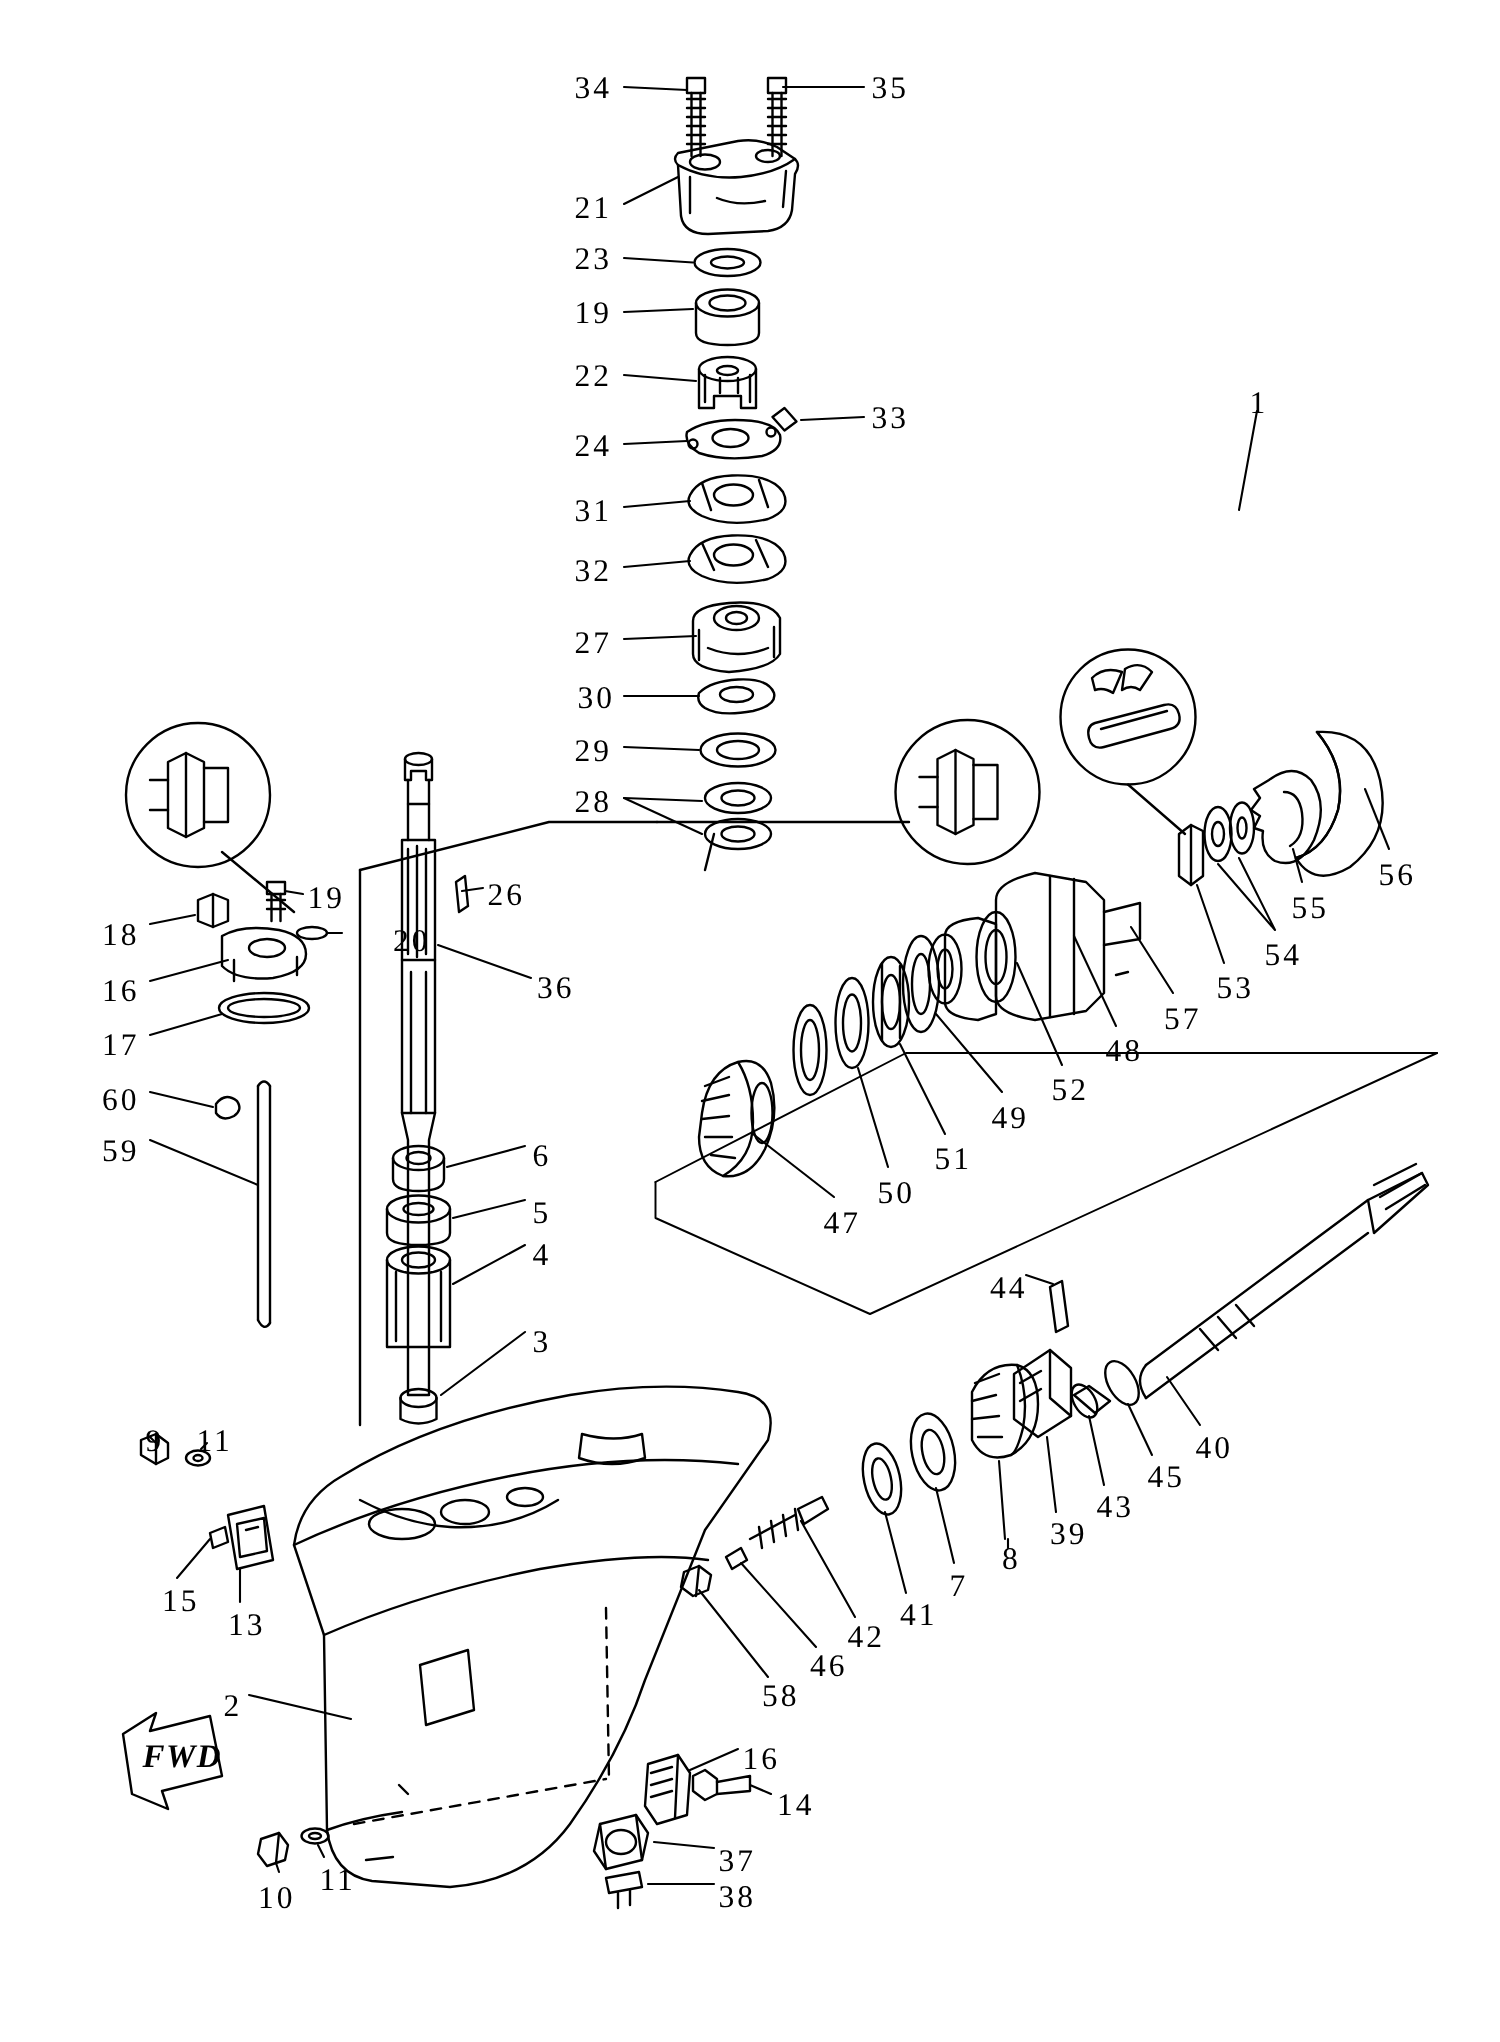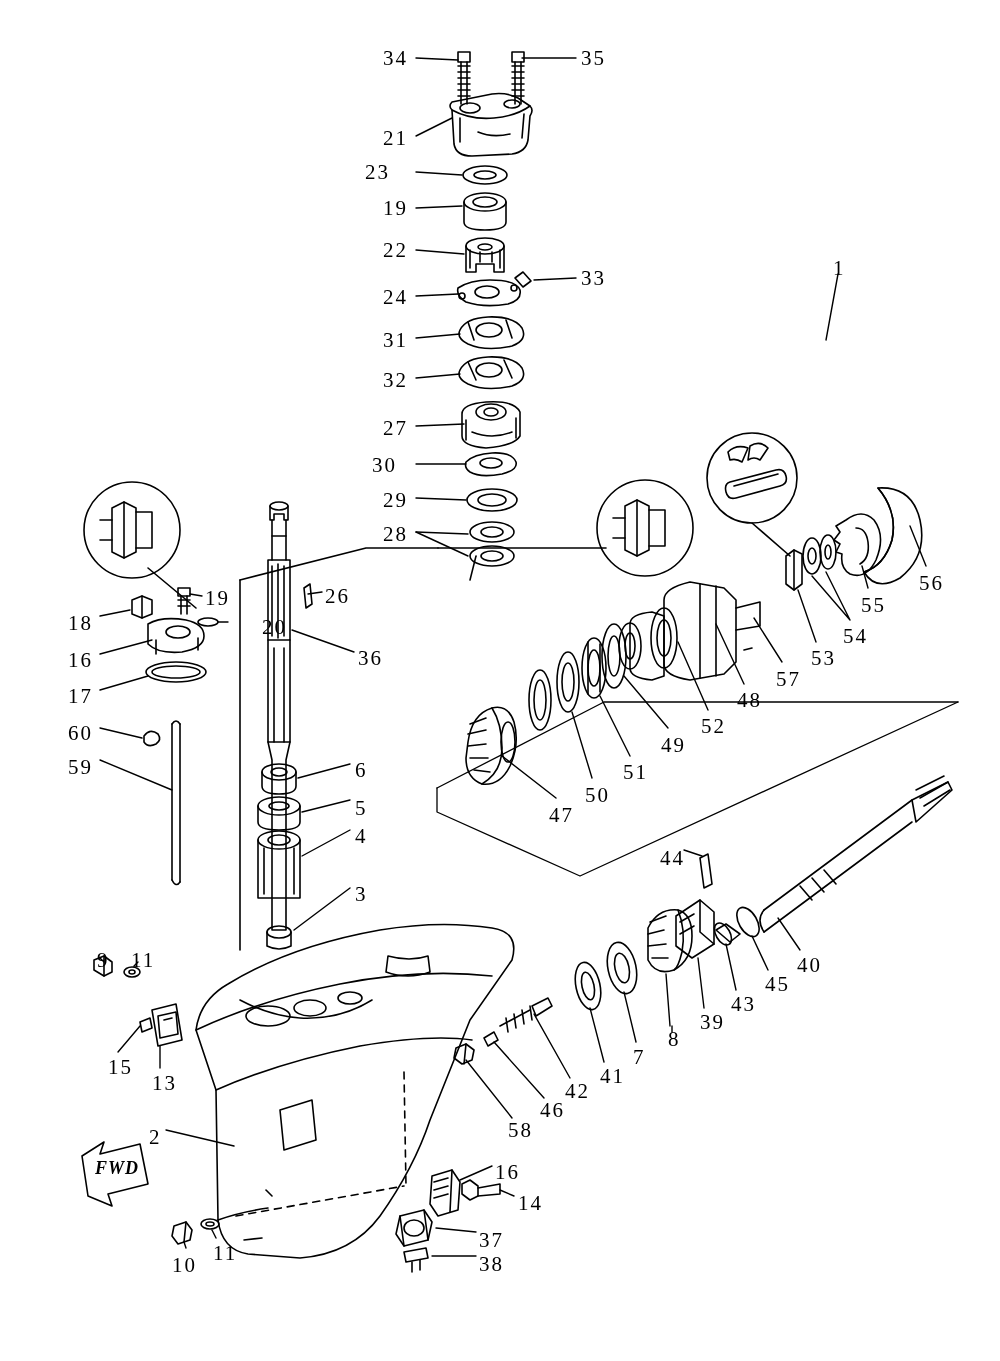--- a/index.html
+++ b/index.html
@@ -44,21 +44,21 @@
     color: #000;
     padding: 6px 10px 7px 10px;
     line-height: 1.45;
   }
   .box-label .l2 { display: block; }
   .fwd-label {
     position: absolute;
     font-family: "Liberation Serif", serif;
     font-style: italic;
     font-weight: bold;
-    font-size: 18px;
+    font-size: 22px;
     letter-spacing: 1px;
     color: #000;
   }
   #copyright {
     position: absolute;
     left: 0;
     top: 1305px;
     width: 1000px;
     text-align: center;
     font-family: "Liberation Serif", serif;
@@ -496,29 +496,29 @@
     </g>
   </svg>
 
 
   <div class="fwd-label" style="left:95px; top:1158px;">FWD</div>
 
   <div id="callout-layer">
       <div class="callout" style="left: 383px; top: 48px;">34</div>
       <div class="callout" style="left: 581px; top: 48px;">35</div>
       <div class="callout" style="left: 383px; top: 128px;">21</div>
-      <div class="callout" style="left: 365px; top: 162px;">23</div>
+      <div class="callout" style="left: 383px; top: 162px;">23</div>
       <div class="callout" style="left: 383px; top: 198px;">19</div>
       <div class="callout" style="left: 383px; top: 240px;">22</div>
       <div class="callout" style="left: 581px; top: 268px;">33</div>
       <div class="callout" style="left: 383px; top: 287px;">24</div>
       <div class="callout" style="left: 383px; top: 330px;">31</div>
       <div class="callout" style="left: 383px; top: 370px;">32</div>
       <div class="callout" style="left: 383px; top: 418px;">27</div>
-      <div class="callout" style="left: 372px; top: 455px;">30</div>
+      <div class="callout" style="left: 385px; top: 455px;">30</div>
       <div class="callout" style="left: 383px; top: 490px;">29</div>
       <div class="callout" style="left: 383px; top: 524px;">28</div>
       <div class="callout" style="left: 833px; top: 258px;">1</div>
       <div class="callout" style="left: 919px; top: 573px;">56</div>
       <div class="callout" style="left: 861px; top: 595px;">55</div>
       <div class="callout" style="left: 843px; top: 626px;">54</div>
       <div class="callout" style="left: 811px; top: 648px;">53</div>
       <div class="callout" style="left: 776px; top: 669px;">57</div>
       <div class="callout" style="left: 737px; top: 690px;">48</div>
       <div class="callout" style="left: 701px; top: 716px;">52</div>

